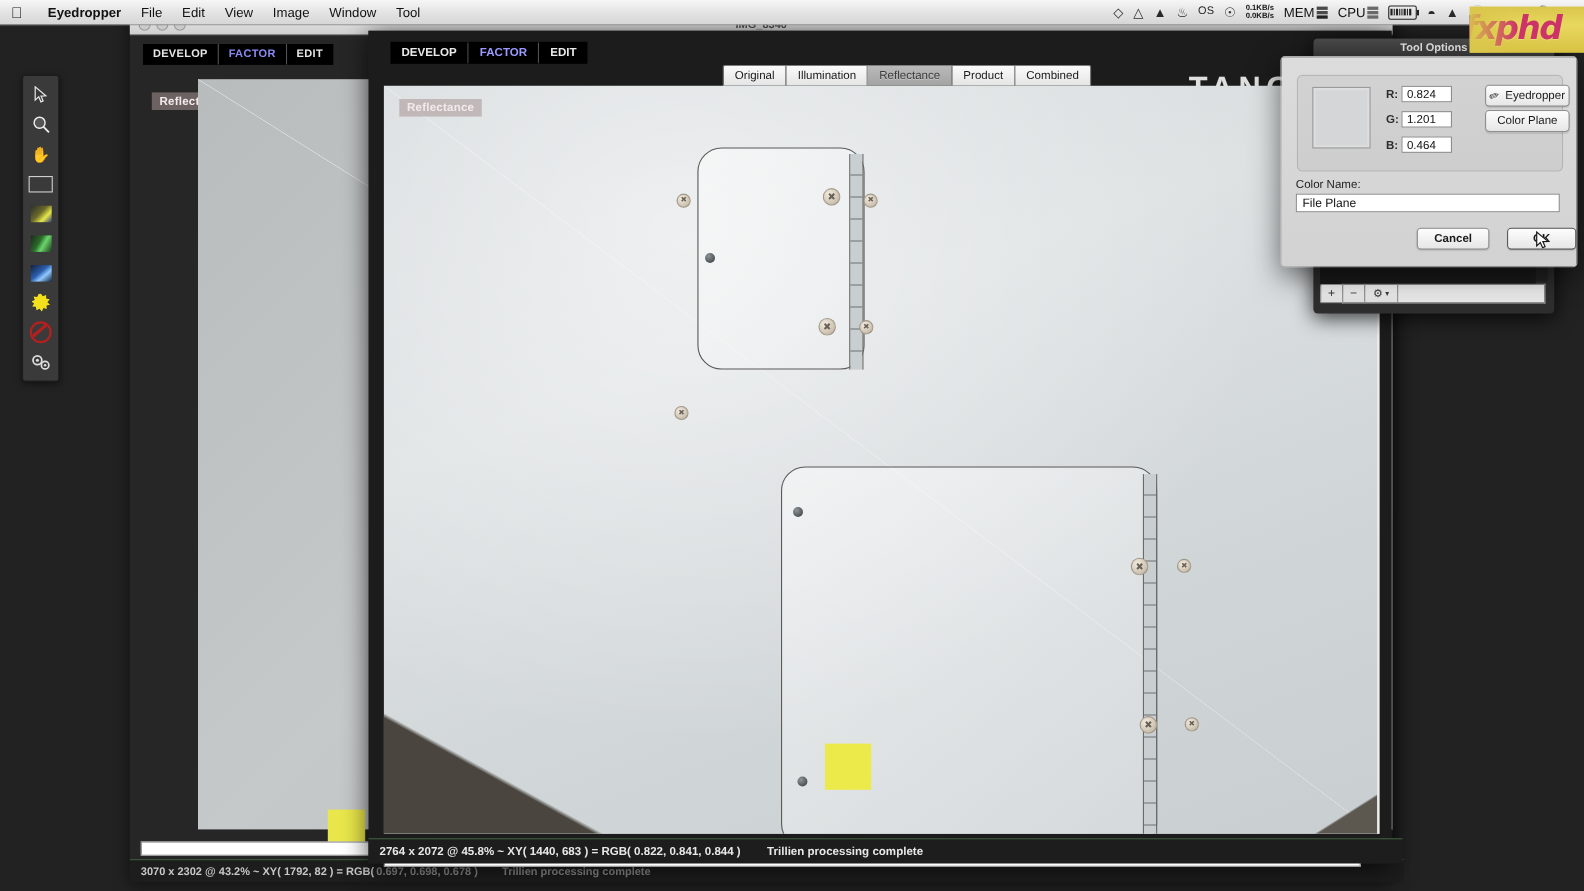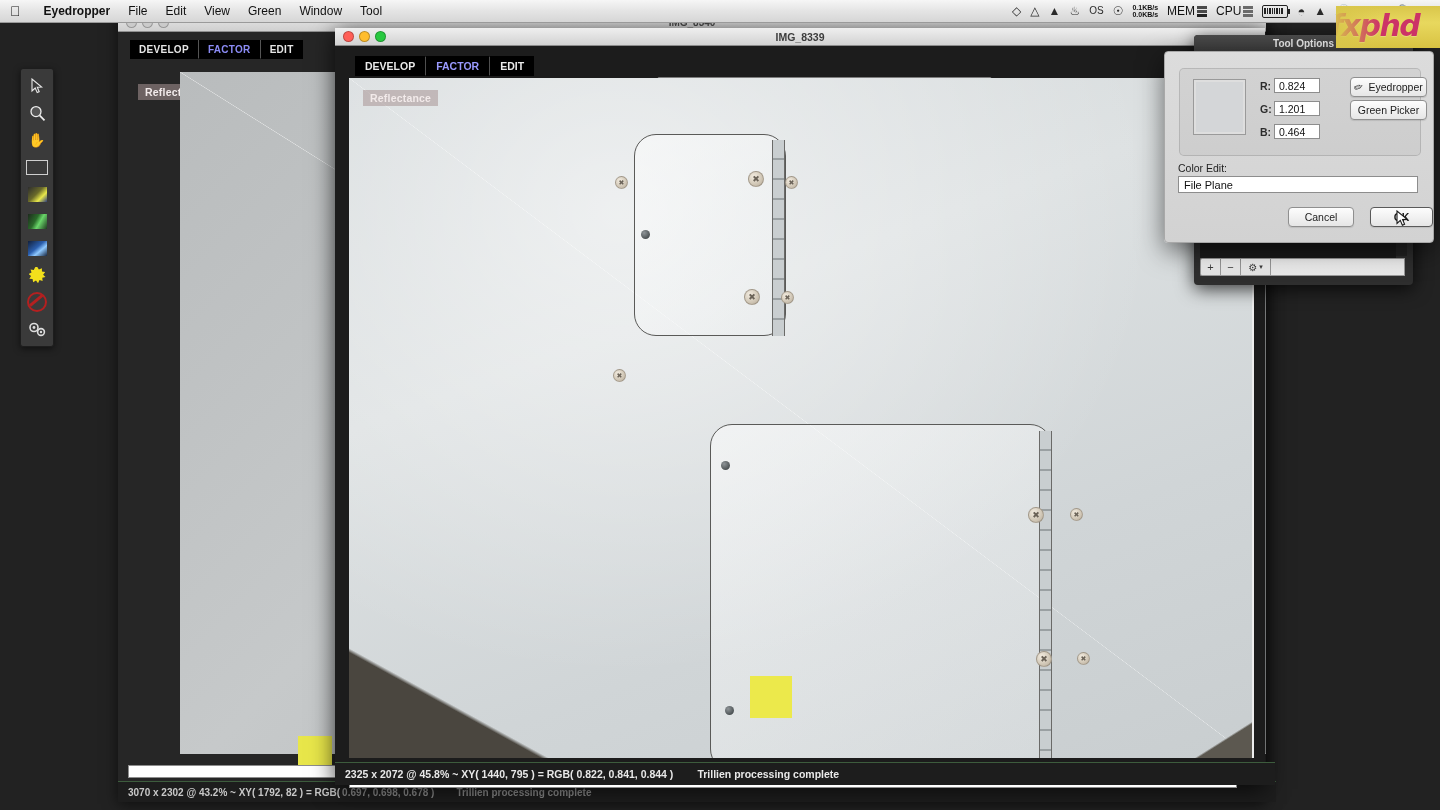--- a/index.html
+++ b/index.html
@@ -311,37 +311,37 @@
   .pipette { font-size: 11px; transform: rotate(-20deg); color: #333; }
   .dlg-label {
     position: absolute; left: 13px; top: 110px; font-size: 10.5px; color: #1f1f1f;
   }
   .dlg-input {
     position: absolute; left: 13px; top: 124px; width: 240px; height: 17px;
     background: #fff; border: 1px solid #8d8d8d;
     font-size: 11px; color: #111; padding: 0 5px; display: flex; align-items: center;
     box-sizing: border-box;
   }
-  .dlg .cancel { position: absolute; left: 123px; top: 155px; width: 64px; height: 18px; }
+  .dlg .cancel { position: absolute; left: 123px; top: 155px; width: 64px; height: 18px; font-weight: bold; }
   .dlg .ok { position: absolute; left: 205px; top: 155px; width: 61px; height: 18px; border-color: #5a5a5a; border-width: 1.5px; font-weight: bold; }
 
   .cursor { position: absolute; left: 1396px; top: 210px; z-index: 900; }
 </style>
 </head>
 <body>
 
 <div id="root">
 
   <div class="menubar">
     <div class="apple"></div>
     <div class="mitem bold">Eyedropper</div>
     <div class="mitem">File</div>
     <div class="mitem">Edit</div>
     <div class="mitem">View</div>
-    <div class="mitem">Green</div>
+    <div class="mitem">Image</div>
     <div class="mitem">Window</div>
     <div class="mitem">Tool</div>
     <div class="spacer"></div>
     <div class="right-icons">
       <span class="ricon">◇</span>
       <span class="ricon">△</span>
       <span class="ricon">▲</span>
       <span class="ricon">♨</span>
       <span class="ricon" style="font-size:10px;">OS</span>
       <span class="ricon">☉</span>
@@ -463,28 +463,20 @@
       <svg width="19" height="15" viewBox="0 0 19 15">
         <circle cx="6" cy="5.5" r="4" fill="none" stroke="#ddd" stroke-width="1.6"></circle>
         <circle cx="6" cy="5.5" r="1.4" fill="#ddd"></circle>
         <circle cx="13" cy="10" r="3.4" fill="none" stroke="#ddd" stroke-width="1.6"></circle>
         <circle cx="13" cy="10" r="1.2" fill="#ddd"></circle>
       </svg>
     </div>
   </div>
 
   <div class="win-front">
-    <div class="title-front">
-      <div class="traffic">
-        <span class="dot red"></span>
-        <span class="dot yellow"></span>
-        <span class="dot green"></span>
-      </div>
-      <div class="title-text">IMG_8339</div>
-    </div>
 
     <div class="front-top">
       <div class="front-modebar">
         <span class="mode">DEVELOP</span>
         <span class="sep"></span>
         <span class="mode active">FACTOR</span>
         <span class="sep"></span>
         <span class="mode">EDIT</span>
       </div>
 
@@ -527,21 +519,21 @@
       <div class="fr-swatch"></div>
 
       <div style="position:absolute;left:14px;top:10px;">
         <span class="refl-chip">Reflectance</span>
       </div>
     </div>
 
     <div class="fr-hscroll"></div>
 
     <div class="front-status">
-      <span>2325 x 2072 @ 45.8% ~ XY( 1440, 795 ) = RGB( 0.822, 0.841, 0.844 )</span>
+      <span>2764 x 2072 @ 45.8% ~ XY( 1440, 683 ) = RGB( 0.822, 0.841, 0.844 )</span>
       <span>Trillien processing complete</span>
     </div>
   </div>
 
   <div class="toolopts">
     <div class="toolopts-title">Tool Options</div>
     <div class="toolopts-body"></div>
     <div class="toolopts-list"></div>
     <div class="toolopts-foot">
       <span class="minibtn">+</span>
@@ -569,25 +561,25 @@
       <div class="rgbrow" style="left:80px;top:55px;">
         <span class="lbl">B:</span>
         <span class="fld">0.464</span>
       </div>
 
       <div class="btn eyedrop">
         <span class="pipette">✏</span>
         <span>Eyedropper</span>
       </div>
       <div class="btn cpicker">
-        <span>Green Picker</span>
-      </div>
-    </div>
-
-    <div class="dlg-label">Color Edit:</div>
+        <span>Color Plane</span>
+      </div>
+    </div>
+
+    <div class="dlg-label">Color Name:</div>
     <div class="dlg-input" placeholder="Color Name">File Plane</div>
 
     <div class="btn cancel">Cancel</div>
     <div class="btn ok">OK</div>
   </div>
 
   <div class="cursor">
     <svg width="13" height="18" viewBox="0 0 13 18">
       <path d="M1 1 L1 13.5 L4.3 10.4 L6.4 15.2 L8.6 14.2 L6.6 9.6 L11.2 9.4 Z" fill="#ffffff" stroke="#1a1a1a" stroke-width="1.1"></path>
     </svg>

